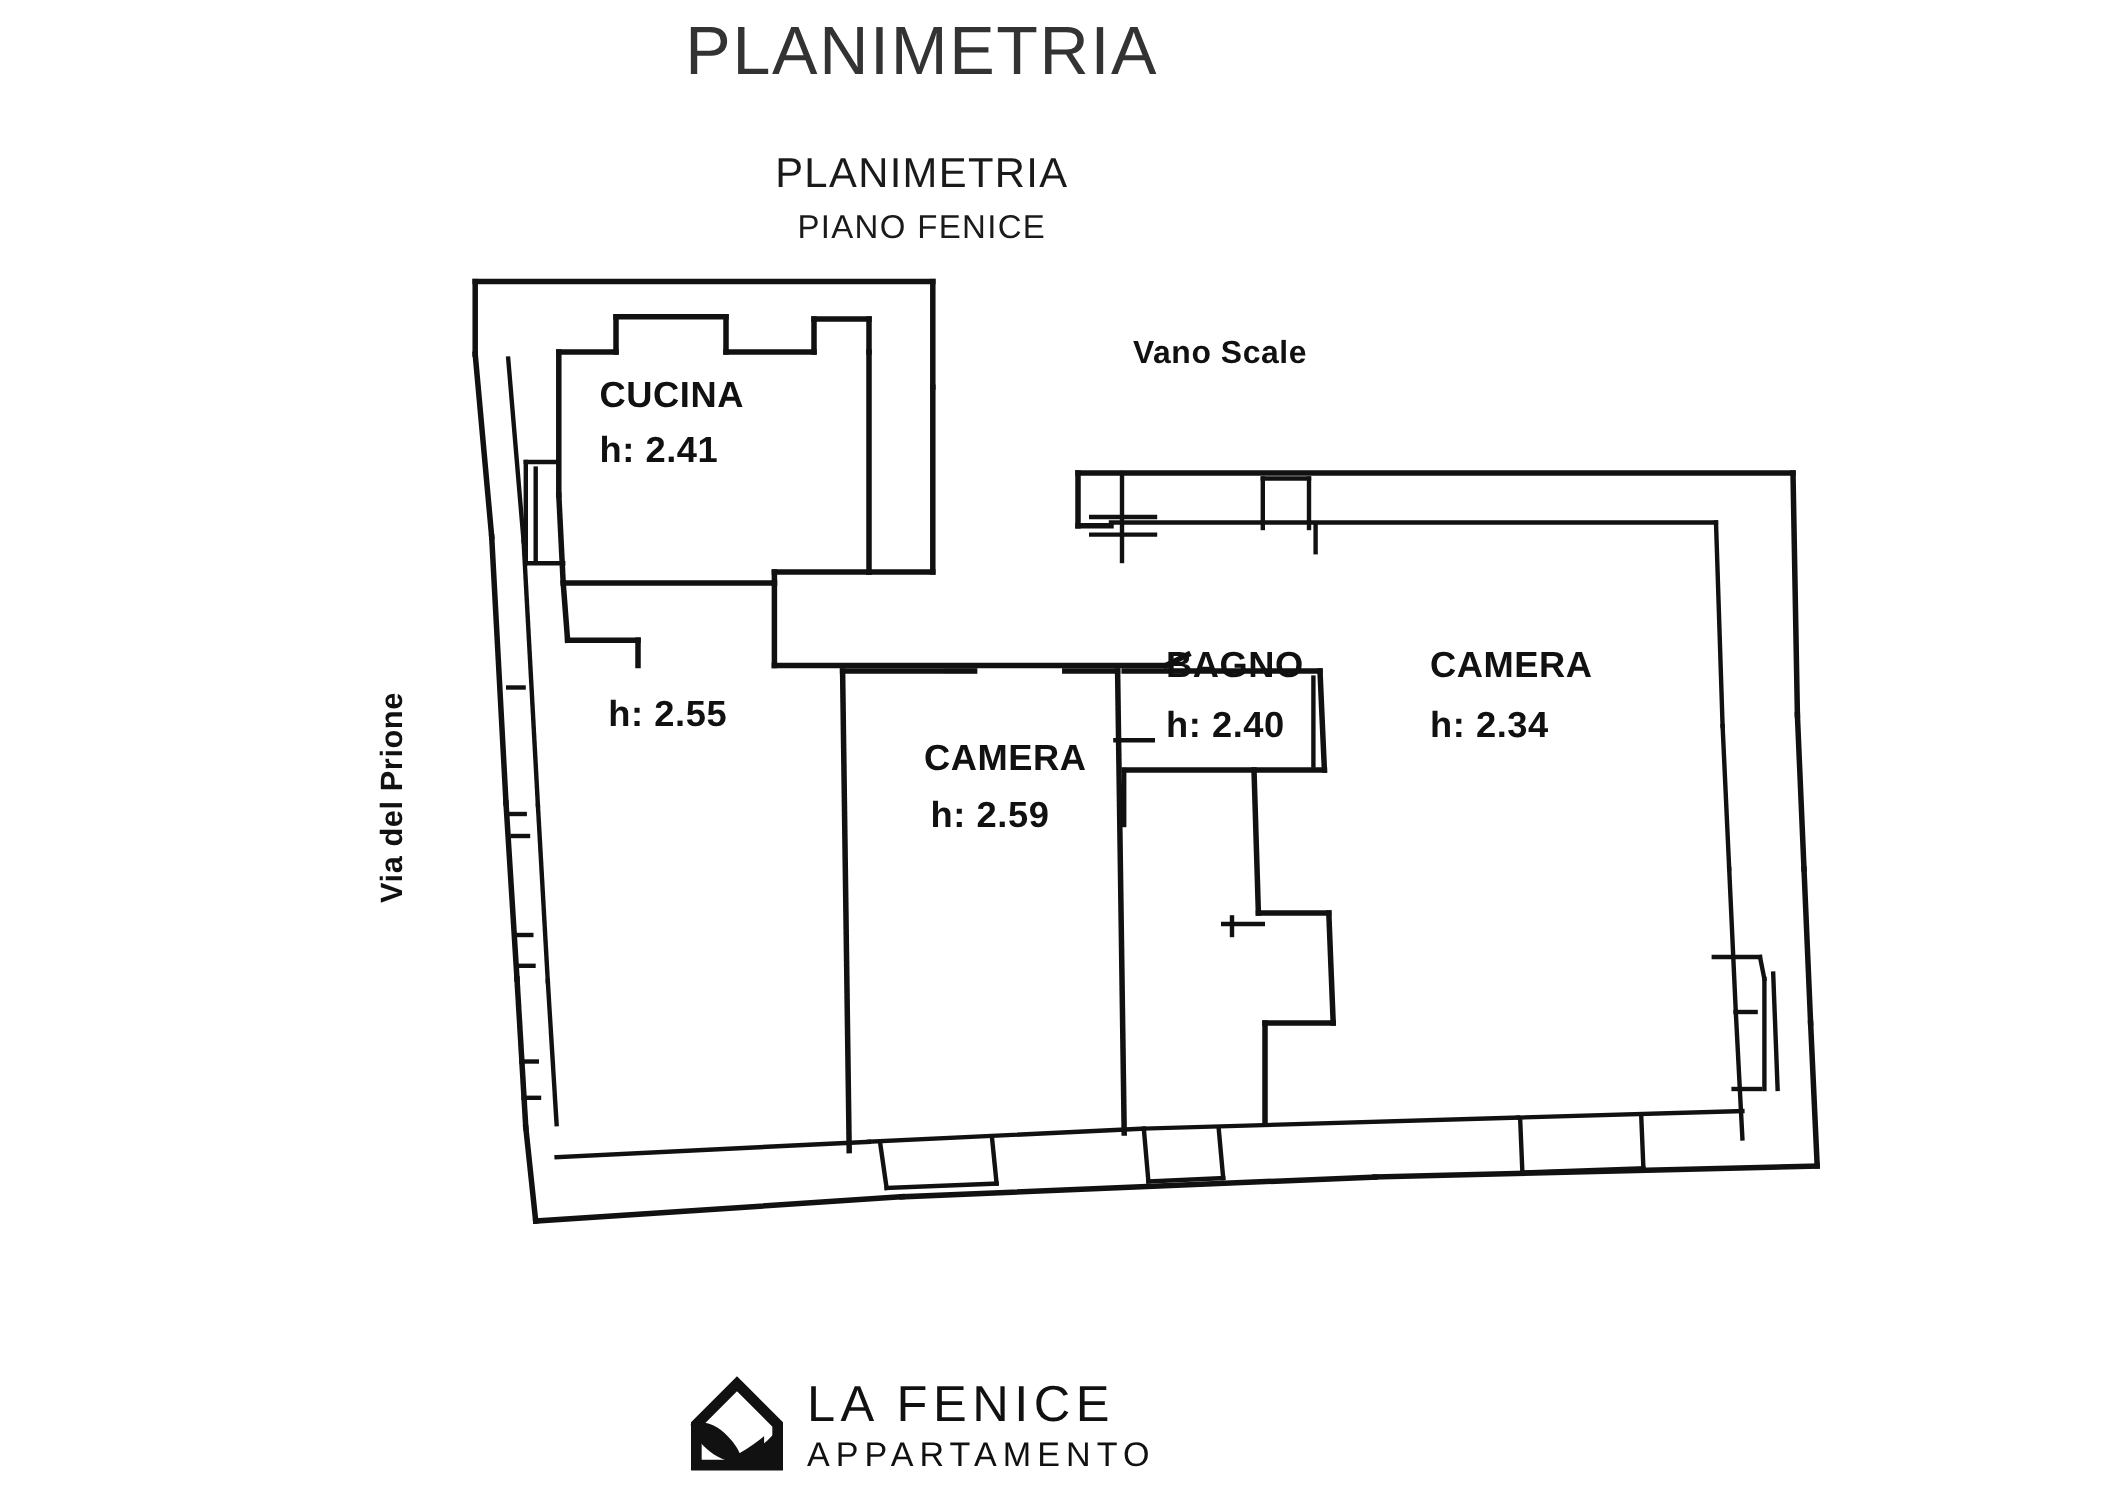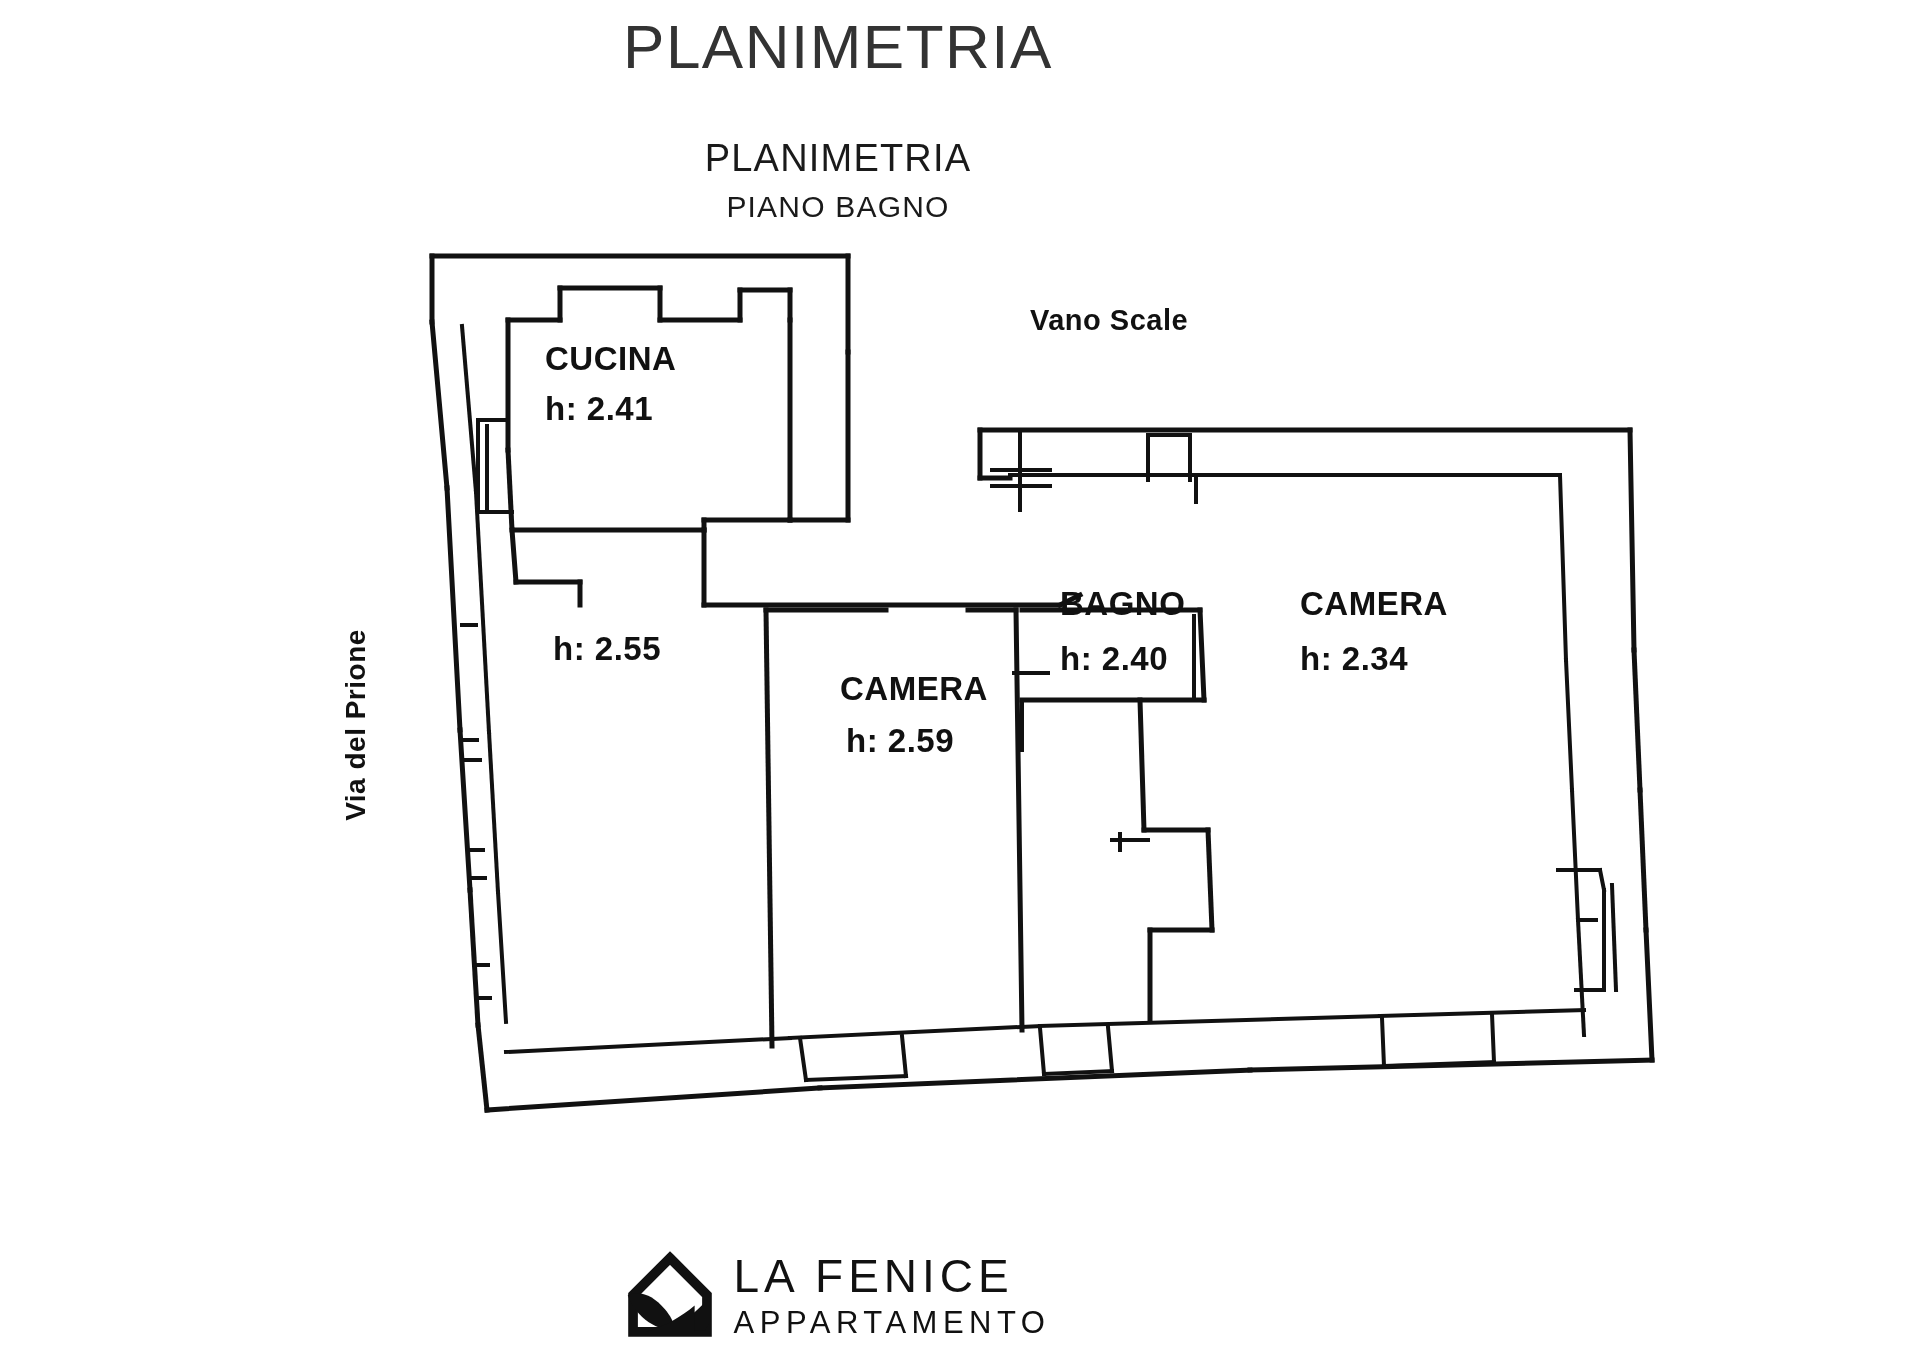--- a/index.html
+++ b/index.html
@@ -135,21 +135,21 @@
   }
 </style>
 </head>
 <body>
 
 <div id="page">
 
   <div class="header">
     <h1 class="doc-title">PLANIMETRIA</h1>
     <div class="doc-subtitle">PLANIMETRIA</div>
-    <div class="doc-subtitle2">PIANO BAGNO</div>
+    <div class="doc-subtitle2">PIANO FENICE</div>
   </div>
 
   <div class="plan-wrap">
     <svg class="plan-svg" viewBox="0 0 1920 920" xmlns="http://www.w3.org/2000/svg">
 
       <g fill="none" stroke="#111111" stroke-width="5" stroke-linecap="square">
 
         <path d="M 432 26 L 848 26"></path>
         <path d="M 432 26 L 432 92"></path>
         <path d="M 848 26 L 848 122"></path>

